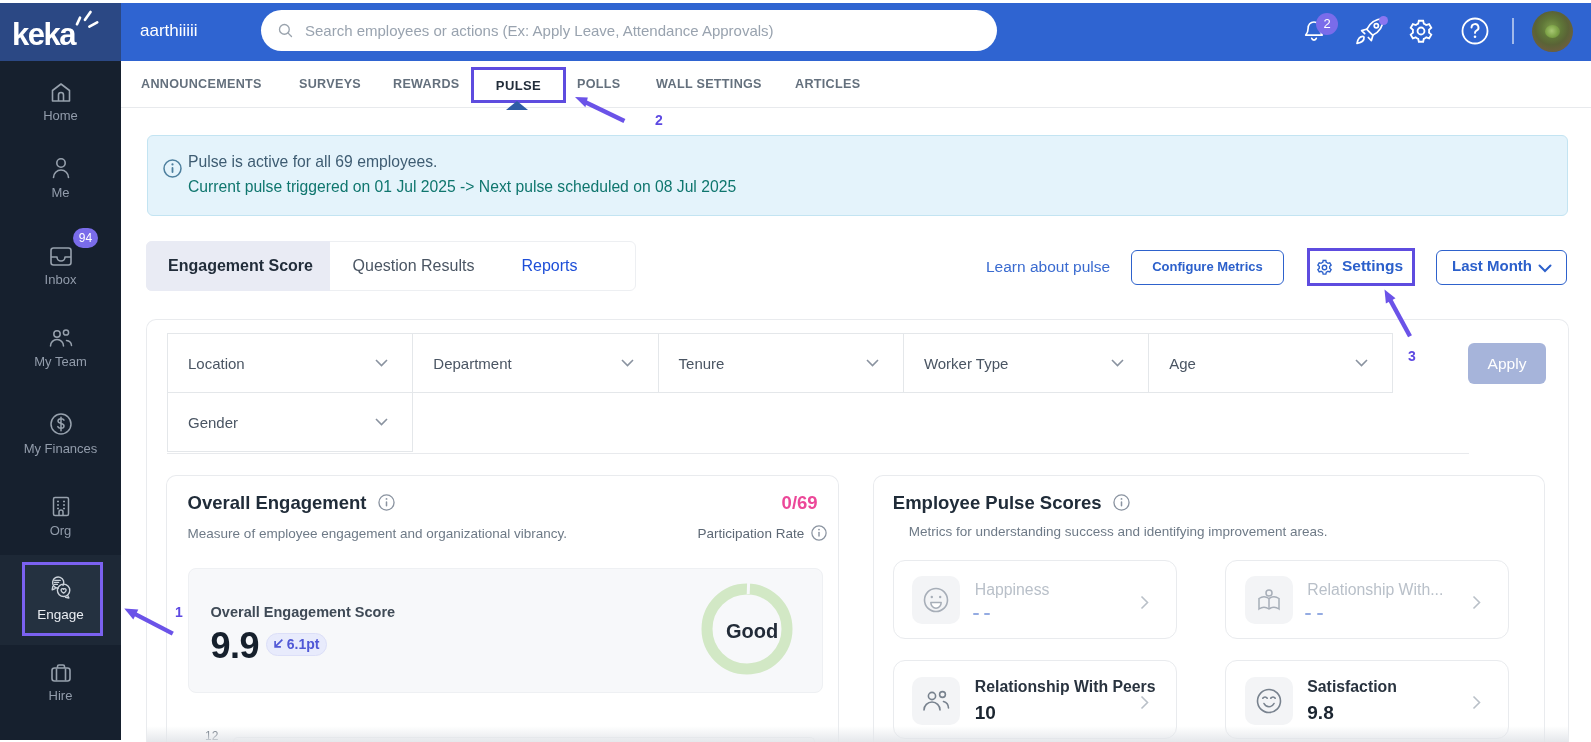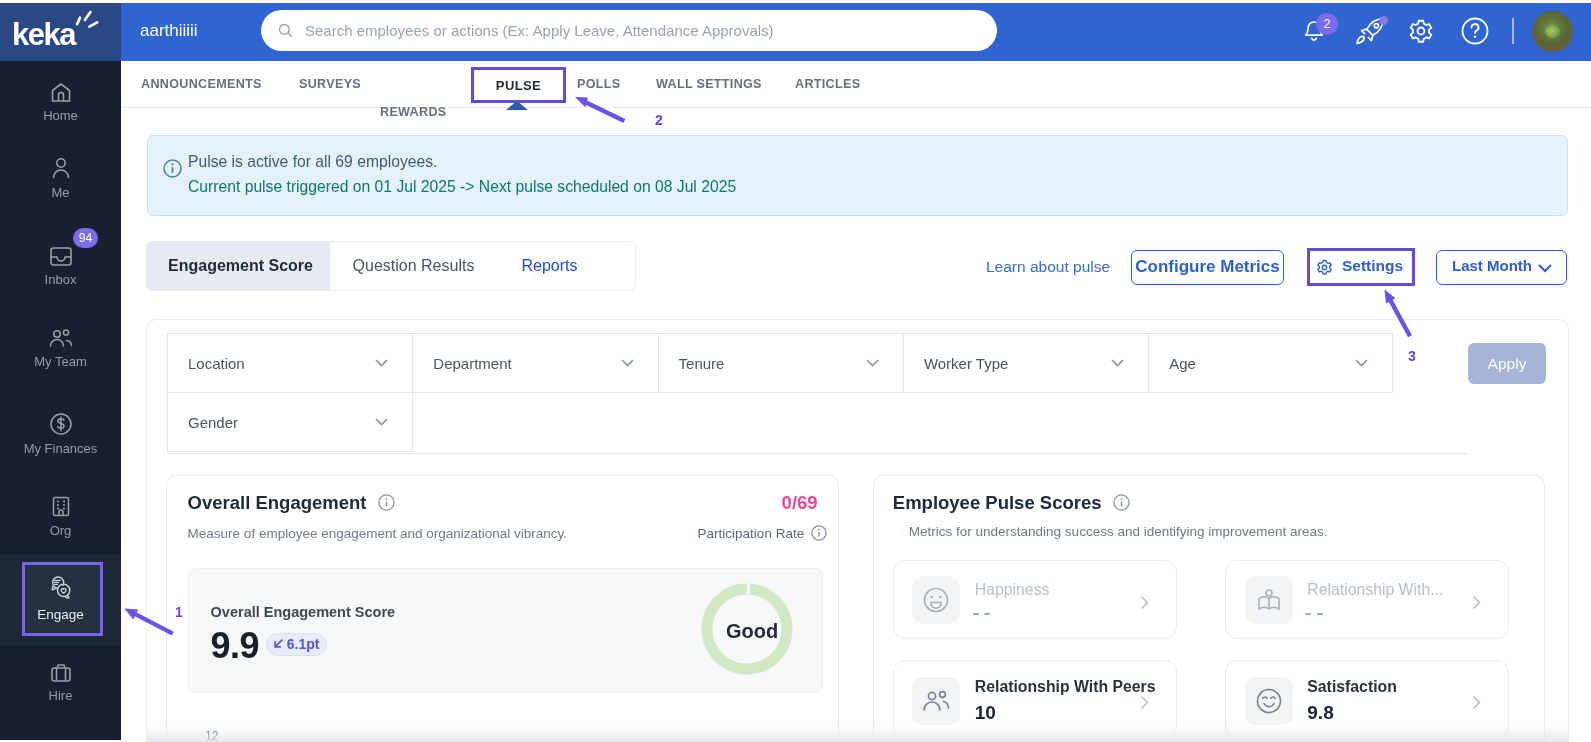--- a/index.html
+++ b/index.html
@@ -27,21 +27,21 @@
   
   #banner { position:absolute; left:147px; top:135px; width:1421px; height:81px; background:#e4f3fb; border:1px solid #c3e4f2; border-radius:6px; }
   #banner .l1 { position:absolute; left:40px; top:17px; font-size:15.7px; color:#3e5c72; }
   #banner .l2 { position:absolute; left:40px; top:42px; font-size:15.7px; color:#0f766e; }
   
   #segtabs { position:absolute; left:145.5px; top:241px; width:490px; height:50px; background:#fff; border:1px solid #edeff2; border-radius:6px; }
   #seg1 { position:absolute; left:-1px; top:-1px; width:184px; height:50px; background:#e9ebf4; border-radius:6px 0 0 6px; line-height:50px; text-align:center; text-indent:6px; color:#222d3a; font-weight:600; font-size:16px; }
   #seg2 { position:absolute; left:186px; top:0; width:162px; height:48px; line-height:48px; text-align:center; color:#4a5563; font-size:16px; }
   #seg3 { position:absolute; left:332px; top:0; width:142px; height:48px; line-height:48px; text-align:center; color:#1d4ed8; font-size:16px; }
   #learn { position:absolute; left:986px; top:258px; font-size:15.5px; color:#3a6bd0; }
-  .bluebtn { position:absolute; border:1.5px solid #2e62cc; border-radius:6px; color:#2c60cb; font-weight:700; font-size:17px; background:#fff; }
+  .bluebtn { position:absolute; border:1.5px solid #2e62cc; border-radius:6px; color:#2c60cb; font-weight:700; font-size:13px; background:#fff; }
   #cfgbtn { left:1131px; top:250px; width:153px; height:35px; line-height:32px; text-align:center; }
   #setbox { position:absolute; left:1307px; top:248px; width:108px; height:38px; border:3.5px solid #5e4cdf; background:#fff; }
   #setbtn { position:absolute; left:1316px; top:252.5px; width:92px; height:29px; color:#2c60cb; font-weight:700; font-size:15.5px; }
   #lastbtn { font-size:15px; left:1436px; top:250px; width:131px; height:35px; }
   
   #outer { position:absolute; left:146px; top:318.5px; width:1423px; height:424px; background:#fff; border:1px solid #e9ebee; border-radius:10px 10px 0 0; border-bottom:none; }
   .fcell { position:absolute; border:1px solid #e4e7ea; background:#fff; }
   .fcell .lbl { position:absolute; left:20px; top:50%; transform:translateY(-50%); font-size:15px; color:#4a5563; }
   .fcell svg { position:absolute; right:24px; top:50%; transform:translateY(-50%); }
   #applybtn { position:absolute; left:1468px; top:343px; width:78px; height:41px; background:#a6b4da; border-radius:6px; color:#fff; font-size:15.5px; text-align:center; line-height:41px; }
@@ -223,21 +223,21 @@
           <path d="M7.5 5 V3.5 A1.5 1.5 0 0 1 9 2 h4 a1.5 1.5 0 0 1 1.5 1.5 V5"></path>
           <path d="M6.5 5.5 v12 M15.5 5.5 v12"></path>
         </g>
       </svg>
     <span class="sblbl">Hire</span>
   </div>
 </div>
 <div id="navrow">
   <div class="ntab" style="left:20px;">ANNOUNCEMENTS</div>
   <div class="ntab" style="left:178px;">SURVEYS</div>
-  <div class="ntab" style="left:259px;margin-top:28px;">REWARDS</div>
+  <div class="ntab" style="left:272px;">REWARDS</div>
   <div class="ntab" style="left:456px;">POLLS</div>
   <div class="ntab" style="left:535px;">WALL SETTINGS</div>
   <div class="ntab" style="left:674px;">ARTICLES</div>
 </div>
 <div id="pulsebox">
     <span>PULSE</span>
   </div>
 <div id="pulsetri"></div>
 <div id="banner">
   <svg width="19" height="19" viewBox="0 0 19 19" style="position:absolute;left:15px;top:23px;">

